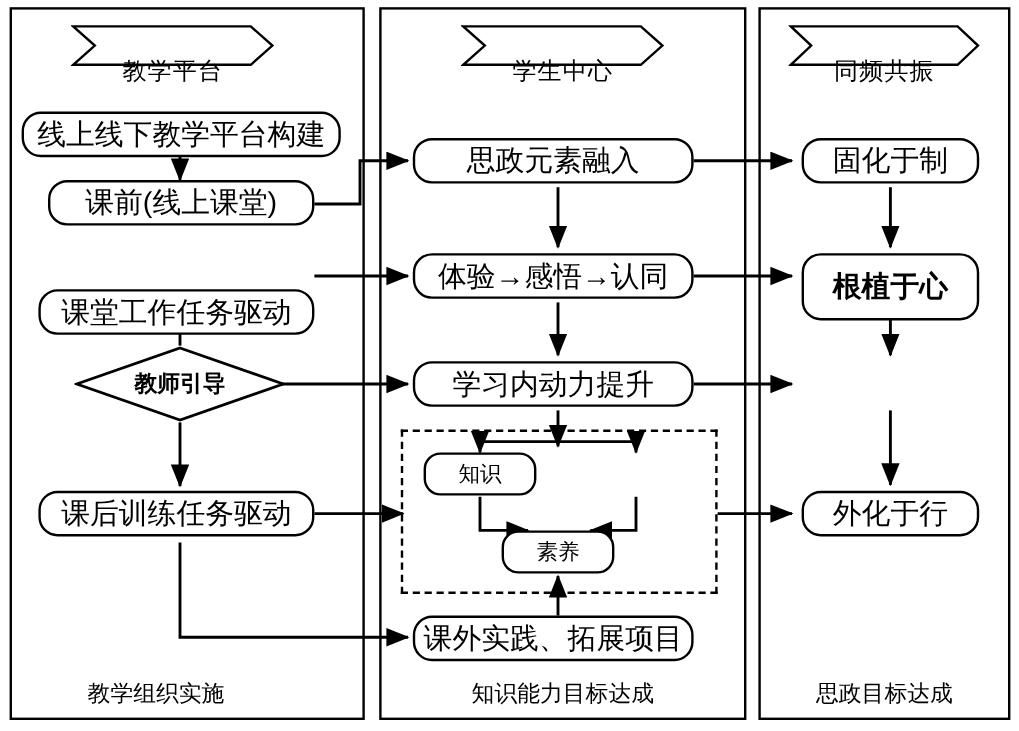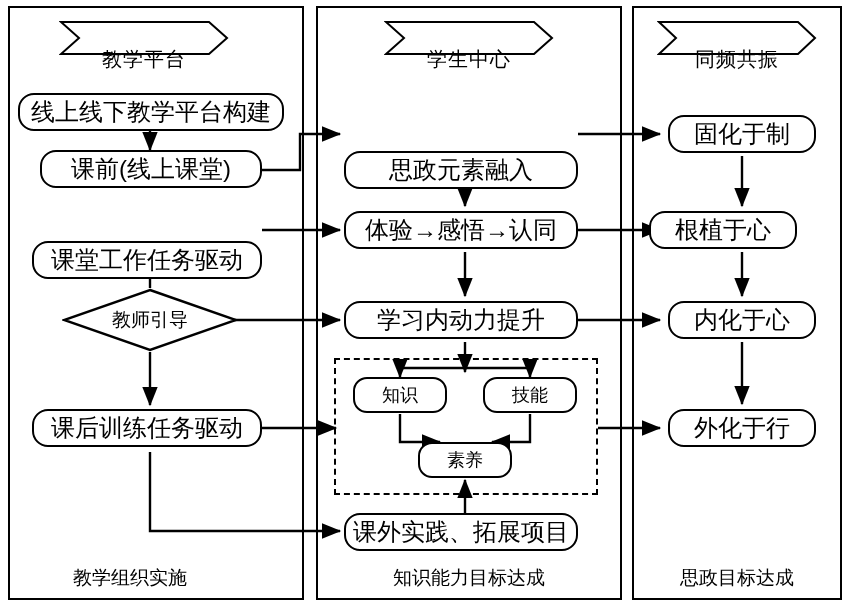--- a/index.html
+++ b/index.html
@@ -64,20 +64,21 @@
     white-space: nowrap;
   }
   .node.small { font-size: 18px; border-radius: 14px; }
 
   
   .diamond {
     position: absolute;
     display: flex;
     align-items: center;
     justify-content: center;
+    font-weight: bold;
   }
   .diamond .dia-text {
     position: relative;
     z-index: 2;
     font-size: 19px;
     color: #000;
     white-space: nowrap;
   }
 
   
@@ -201,59 +202,53 @@
     <svg width="176" height="64" viewBox="0 0 176 64" style="position:absolute;left:0;top:0;">
       <polygon points="88,2 174,32 88,62 2,32" fill="#fff" stroke="#000" stroke-width="2.4"></polygon>
     </svg>
     <span class="dia-text">教师引导</span>
   </div>
 
   <div class="node" style="left:32px;  top:409px; width:230px; height:38px;">
     <span>课后训练任务驱动</span>
   </div>
 
-  <div class="node" style="left:344px; top:115px; width:234px; height:38px;margin-top:36px;">
+  <div class="node" style="left:344px; top:115px; width:234px; height:38px;">
     <span>思政元素融入</span>
   </div>
 
   <div class="node" style="left:344px; top:211px; width:234px; height:38px;">
     <span>体验→感悟→认同</span>
   </div>
 
   <div class="node" style="left:344px; top:301px; width:234px; height:38px;">
     <span>学习内动力提升</span>
   </div>
 
   <div class="node small" style="left:353px; top:377px; width:94px; height:36px;">
     <span>知识</span>
   </div>
 
-  <div class="node small" style="left:483px; top:377px; width:94px; height:36px;">
-    <span>技能</span>
-  </div>
 
   <div class="node small" style="left:418px; top:442px; width:94px; height:36px;">
     <span>素养</span>
   </div>
 
   <div class="node" style="left:344px; top:513px; width:234px; height:38px;">
     <span>课外实践、拓展项目</span>
   </div>
 
   <div class="node" style="left:668px; top:115px; width:148px; height:38px;">
     <span>固化于制</span>
   </div>
 
-  <div class="node" style="left:649px; top:211px; width:148px; height:38px;">
+  <div class="node" style="left:668px; top:211px; width:148px; height:56px;font-weight:bold;">
     <span>根植于心</span>
   </div>
 
-  <div class="node" style="left:668px; top:301px; width:148px; height:38px;">
-    <span>内化于心</span>
-  </div>
 
   <div class="node" style="left:668px; top:409px; width:148px; height:38px;">
     <span>外化于行</span>
   </div>
 
   <div class="caption" style="left:8px;   top:565px; width:244px;">教学组织实施</div>
   <div class="caption" style="left:316px; top:565px; width:306px;">知识能力目标达成</div>
   <div class="caption" style="left:632px; top:565px; width:210px;">思政目标达成</div>
 
 </div>

